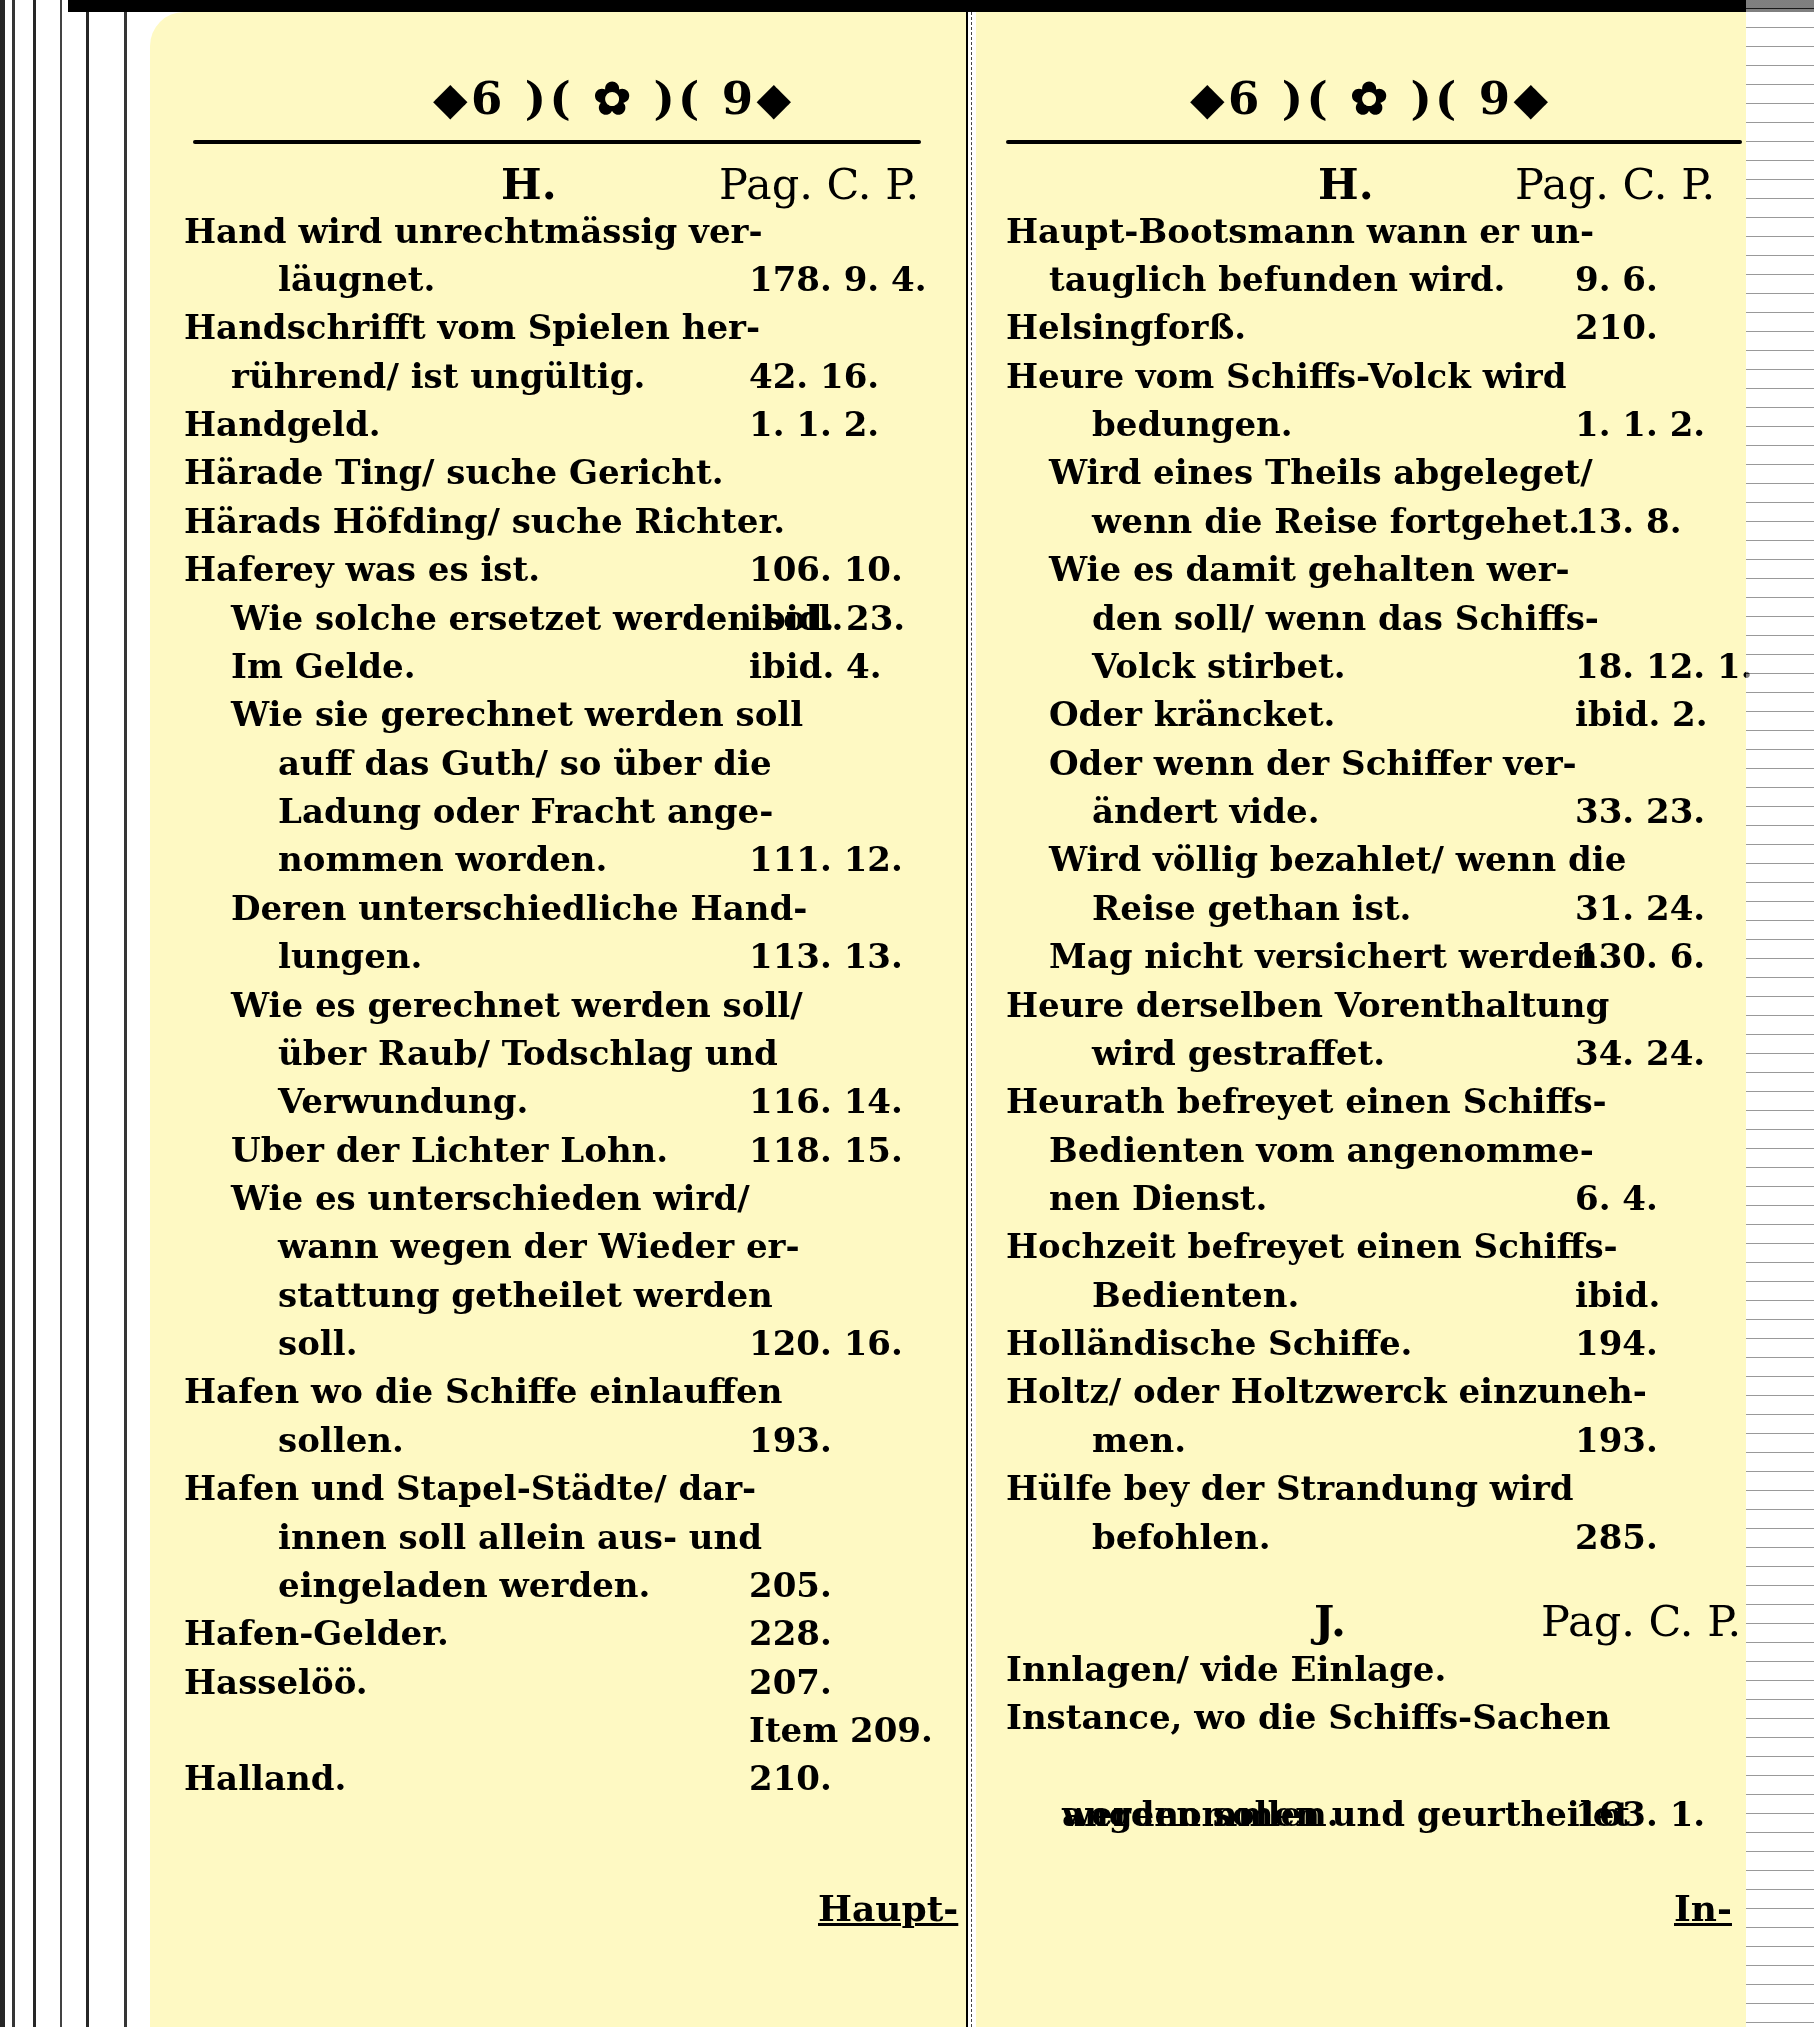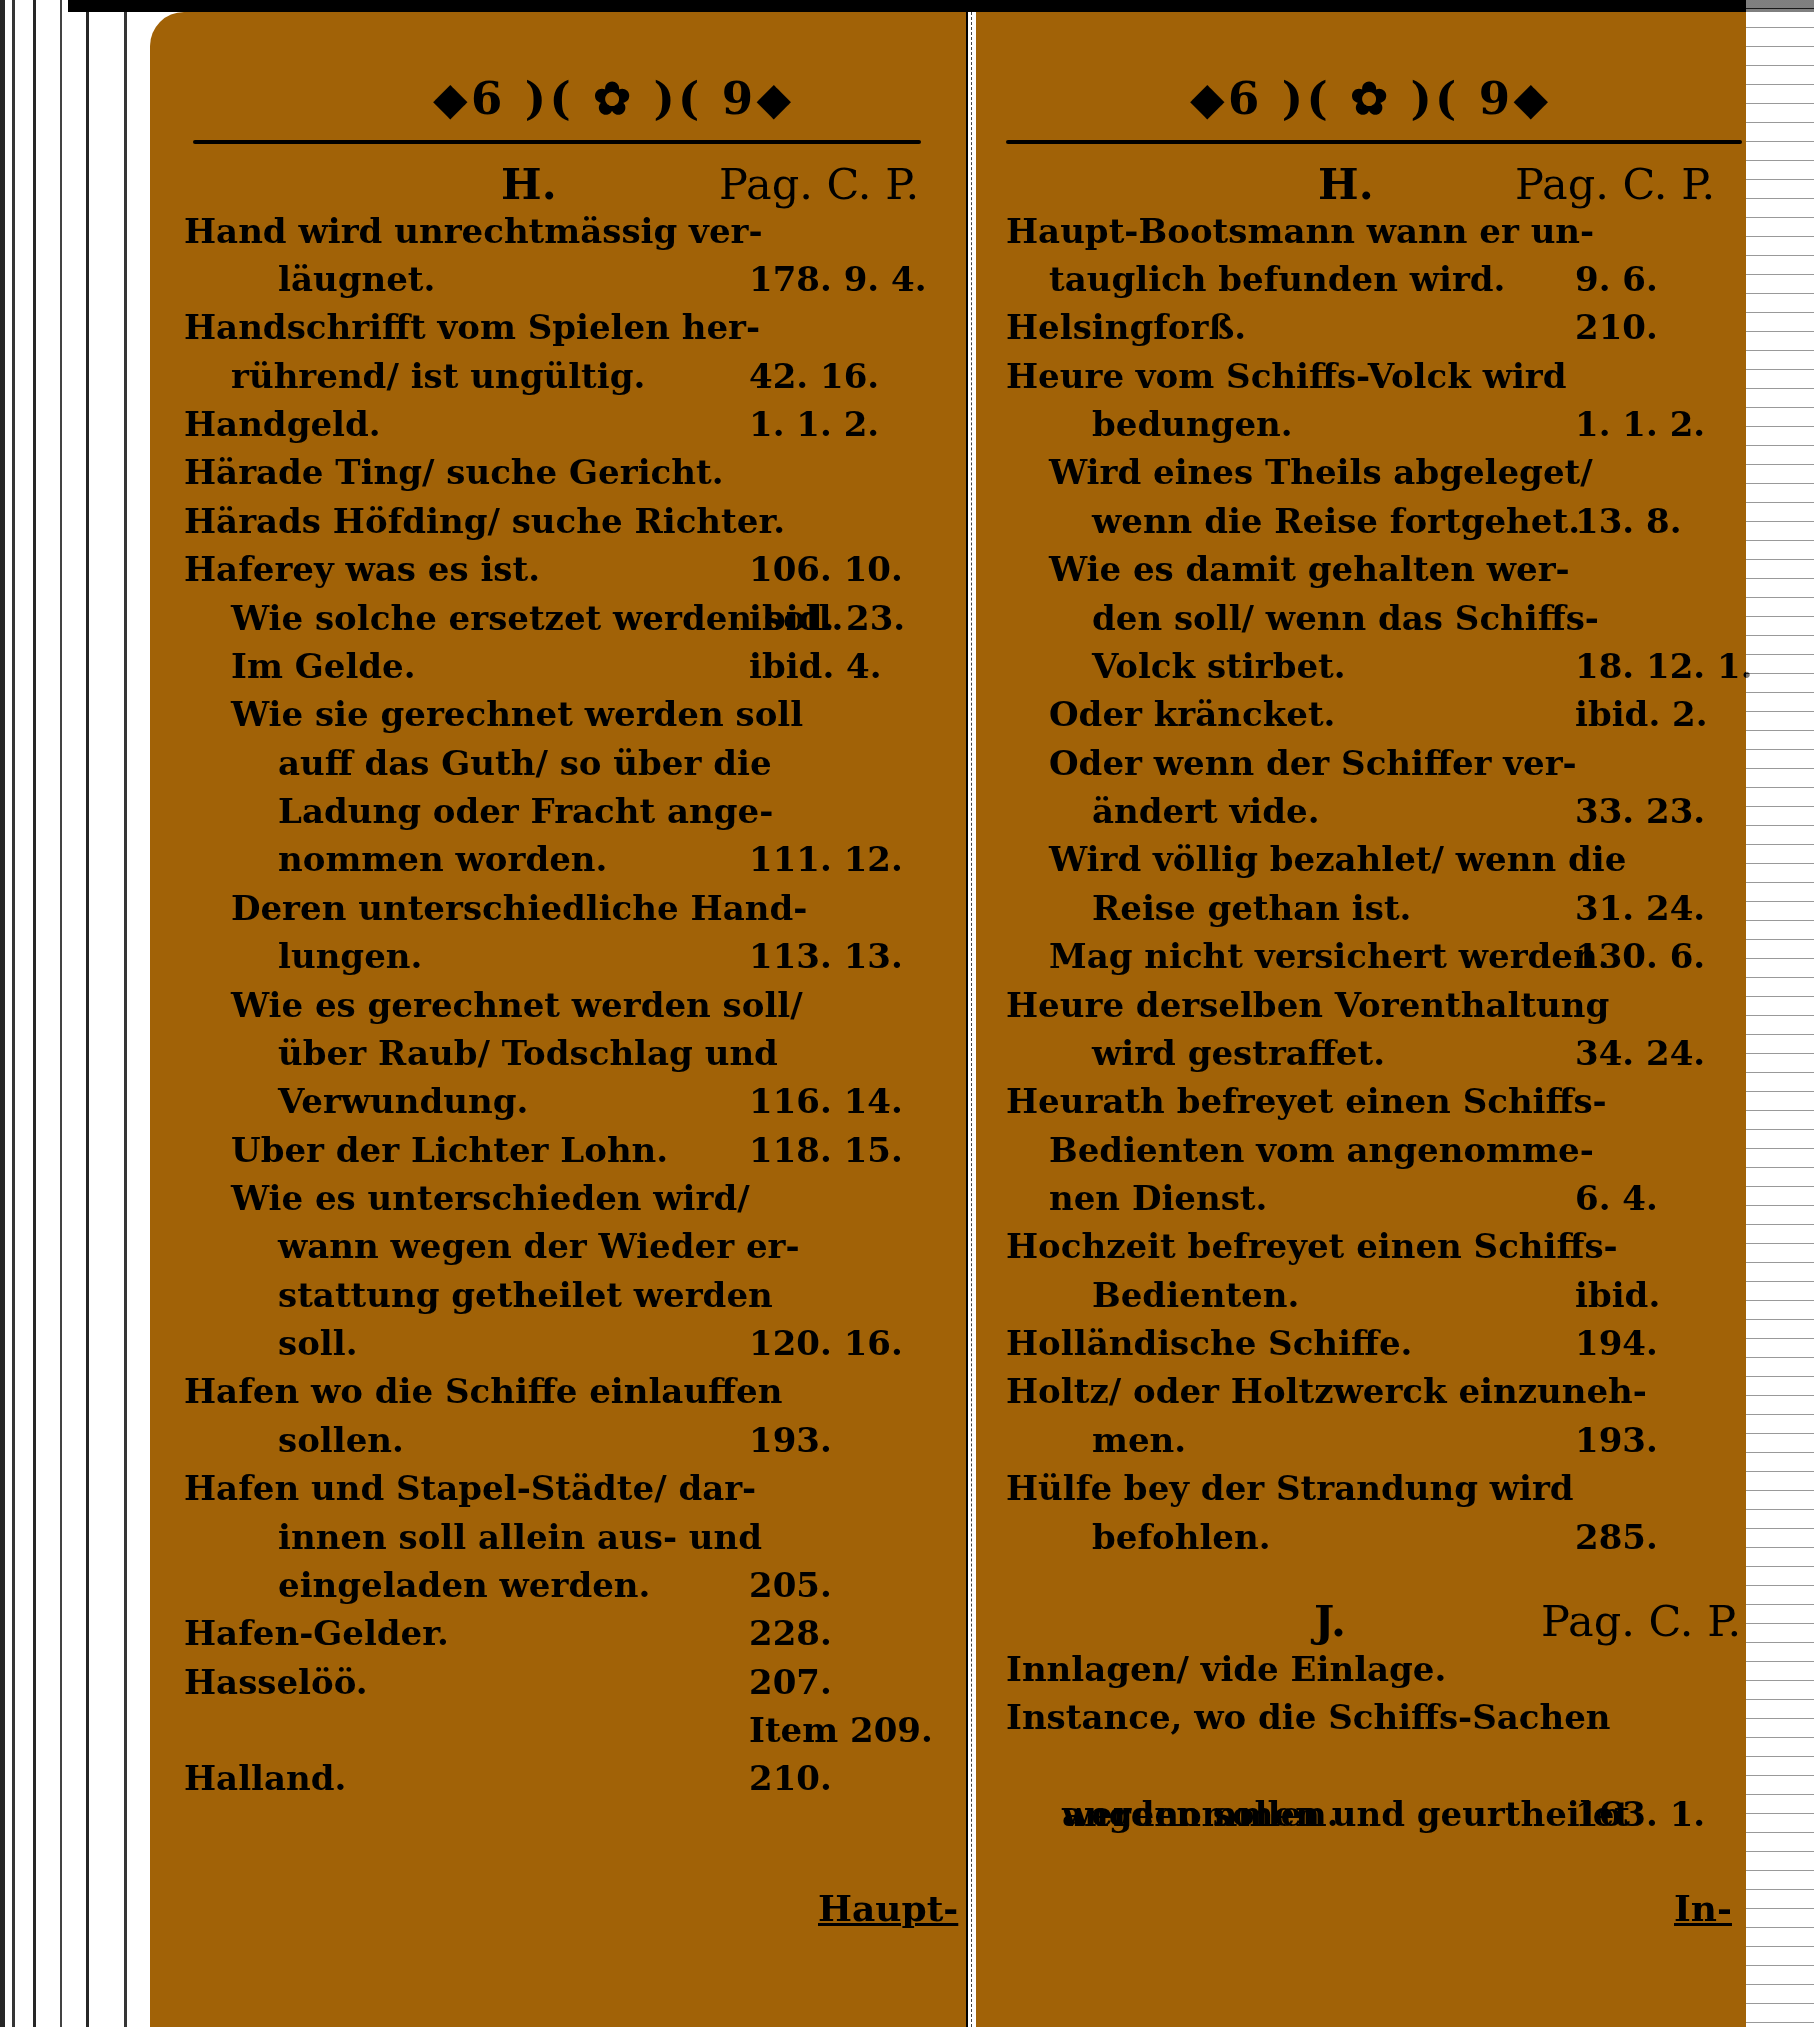--- a/index.html
+++ b/index.html
@@ -8,21 +8,21 @@
     font-family: "DejaVu Serif", "Liberation Serif", serif; color: #000;
   }
   .binding {
     position: absolute; left: 0; top: 0; width: 150px; height: 2027px;
     background:
       repeating-linear-gradient(90deg, #000 0 5.1px, #fff 5.1px 12px, #111 12px 15.4px, #fff 15.4px 33px, #000 33px 36px, #fff 36px 60px, #222 60px 62px, #fff 62px 86px, #000 86px 89px, #fff 89px 124px, #111 124px 127px, #fff 127px 150px);
     opacity: 0.85;
   }
   .topbar { position: absolute; left: 68px; top: 0; width: 1746px; height: 12px; background: #000; }
   .page {
-    position: absolute; top: 12px; background: #a16207; height: 2015px;
+    position: absolute; top: 12px; background: #fef9c3; height: 2015px;
   }
   .page.left { left: 150px; width: 818px; border-top-left-radius: 34px; }
   .page.right { left: 976px; width: 770px; }
   .gutter {
     position: absolute; left: 966px; top: 12px; width: 2.6px; height: 2015px;
     border-left: 2.6px solid #000; border-right: 1.7px dashed #444;
   }
   .right-edge {
     position: absolute; left: 1746px; top: 0; width: 68px; height: 2027px;
     background: repeating-linear-gradient(180deg, #fff 0 7.7px, #333 7.7px 9.4px, #fff 9.4px 19px);

